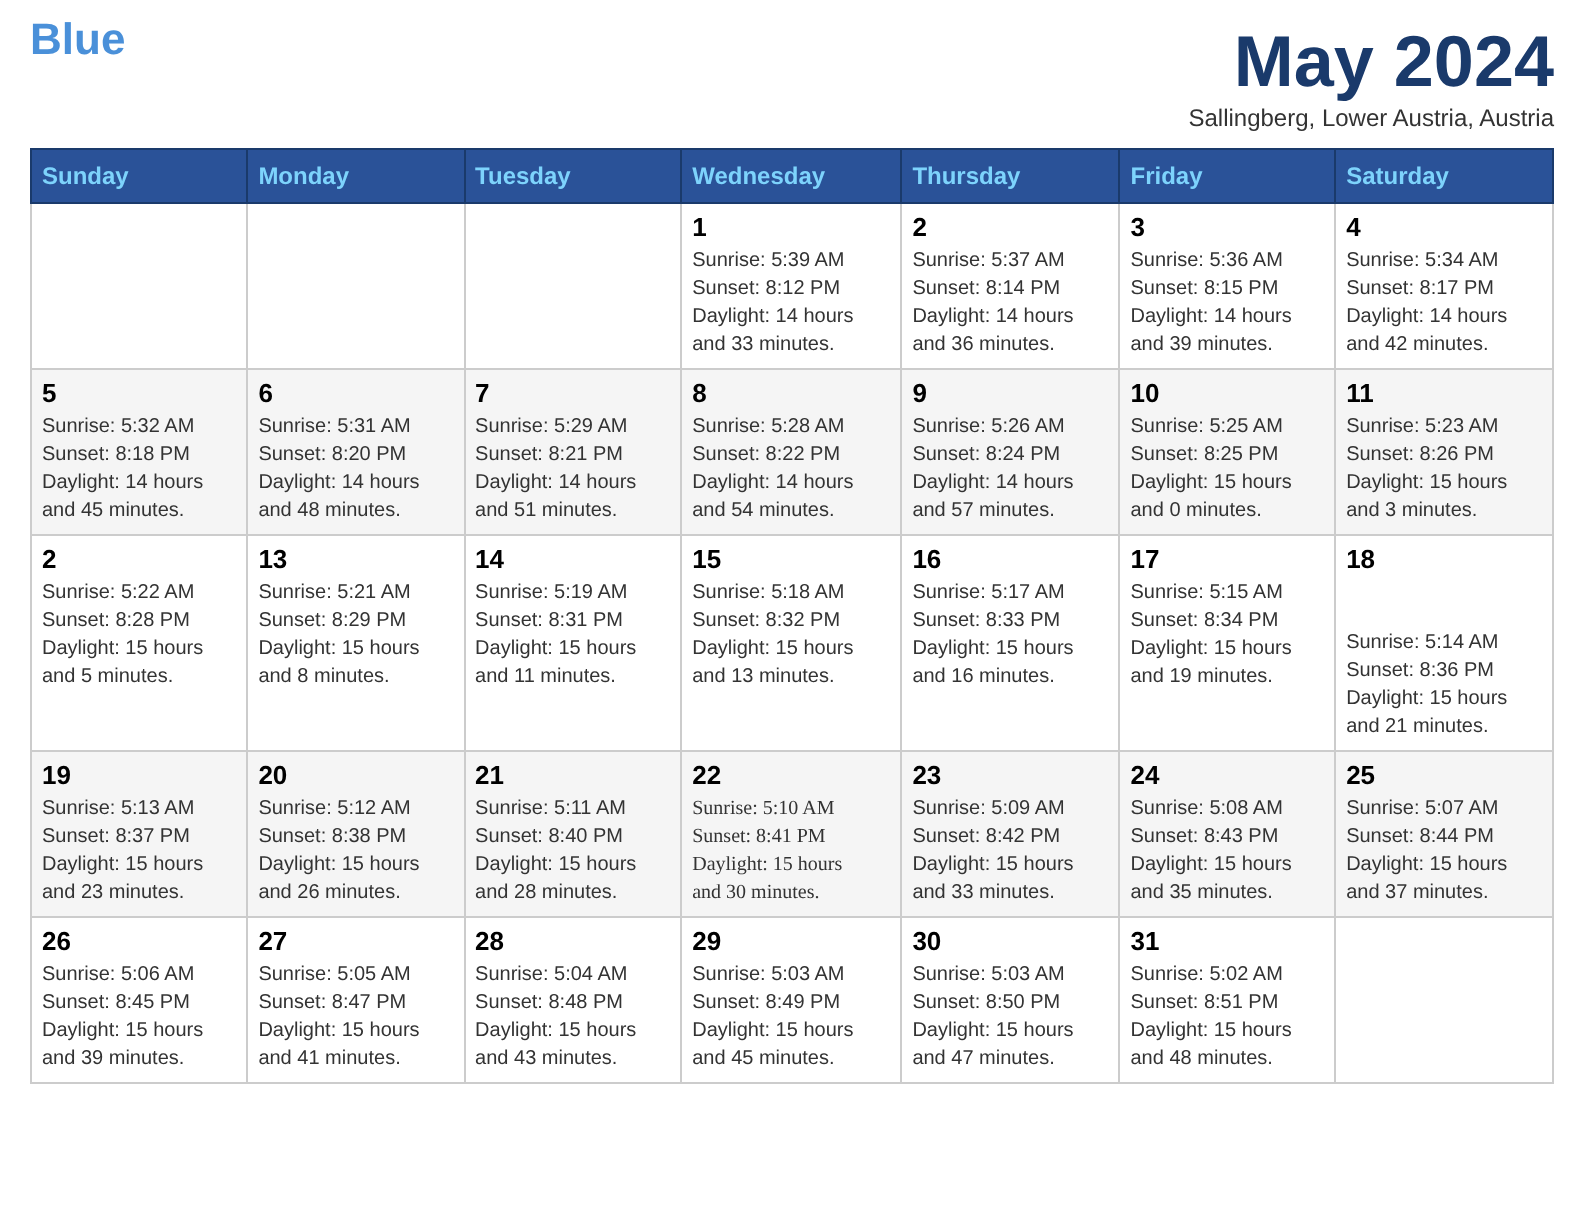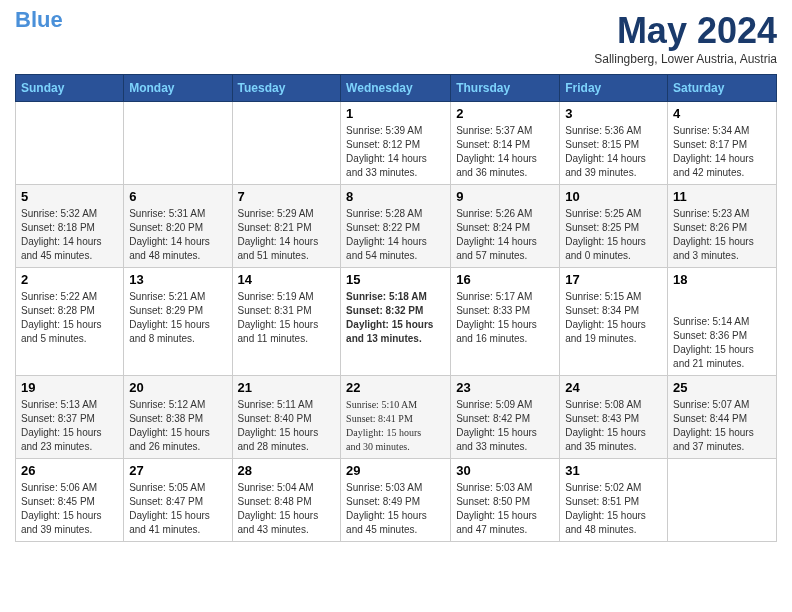--- a/index.html
+++ b/index.html
@@ -207,21 +207,21 @@
         </td>
         <td>
           <span class="day-number">14</span>
           <div class="day-info" style="white-space: pre-line;">Sunrise: 5:19 AM
 Sunset: 8:31 PM
 Daylight: 15 hours
 and 11 minutes.</div>
         </td>
         <td>
           <span class="day-number">15</span>
-          <div class="day-info" style="white-space: pre-line; font-weight: bold;">Sunrise: 5:18 AM
+          <div class="day-info" style="white-space: pre-line;">Sunrise: 5:18 AM
 Sunset: 8:32 PM
 Daylight: 15 hours
 and 13 minutes.</div>
         </td>
         <td>
           <span class="day-number">16</span>
           <div class="day-info" style="white-space: pre-line;">Sunrise: 5:17 AM
 Sunset: 8:33 PM
 Daylight: 15 hours
 and 16 minutes.</div>

